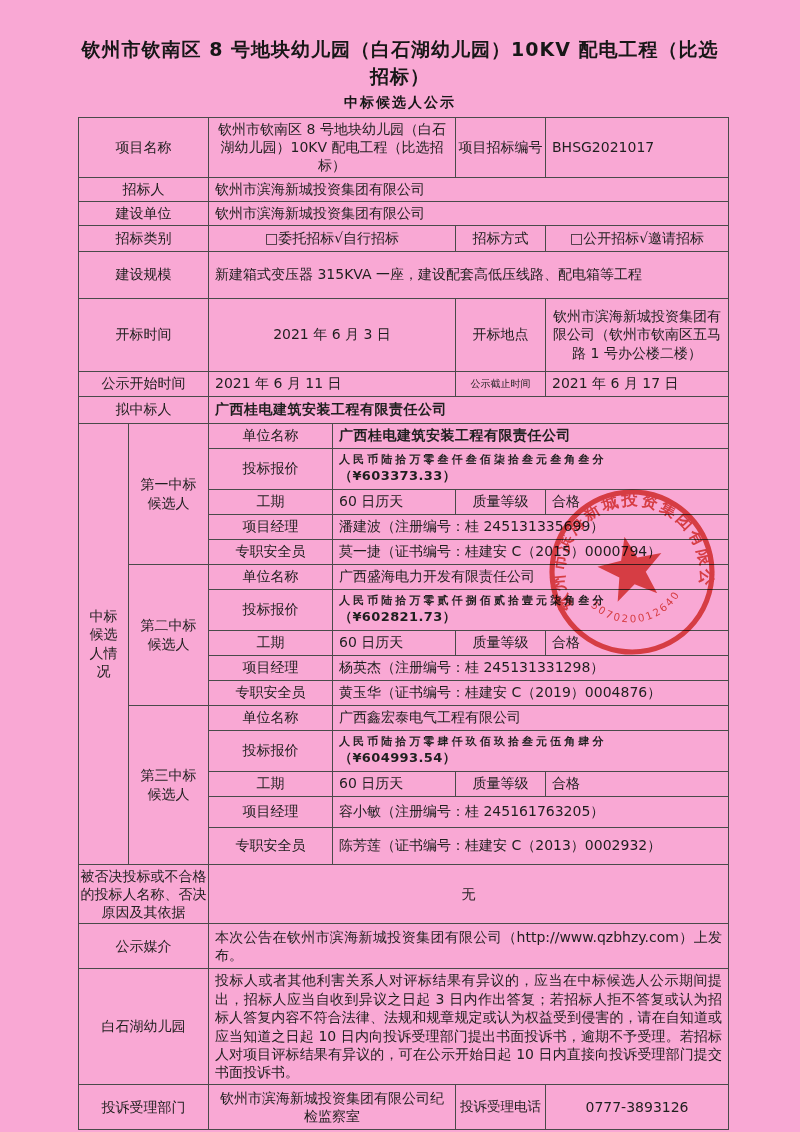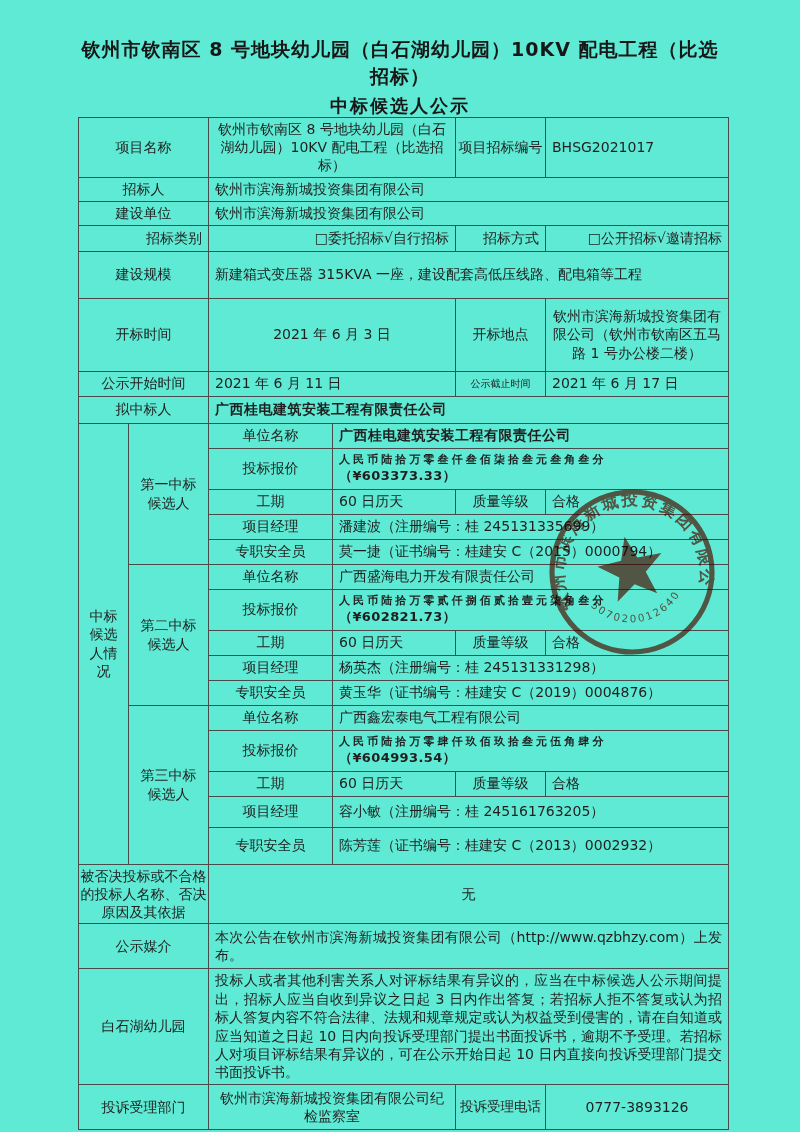--- a/index.html
+++ b/index.html
@@ -3,48 +3,48 @@
 <meta charset="utf-8">
 <style>
   html,body{margin:0;padding:0;}
   body{
     width:800px;height:1132px;
     background:#fbfbfa;
     font-family:"DejaVu Sans","Liberation Sans",sans-serif;
     color:#1f1f1f;
     -webkit-font-smoothing:antialiased;
   }
-  .sheet{position:relative;width:800px;height:1132px;overflow:hidden;background:#5eead4;}
+  .sheet{position:relative;width:800px;height:1132px;overflow:hidden;background:#f9a8d4;}
   .doc-title{
     width:648px;margin:36px auto 4px auto;text-align:center;
     font-weight:bold;font-size:19px;line-height:1.42;letter-spacing:1px;color:#171717;
   }
   .doc-subtitle{
-    text-align:center;font-weight:bold;font-size:18px;letter-spacing:2px;
+    text-align:center;font-weight:bold;font-size:14px;letter-spacing:2px;
     margin:2px 0 6px 0;color:#171717;
   }
   table.main{
     position:absolute;left:78px;top:117px;width:650px;
     border-collapse:collapse;table-layout:fixed;
   }
   table.main td{
     border:1px solid #4a4a4a;
     font-size:14px;line-height:1.3;
     padding:2px 6px;vertical-align:middle;
     overflow:hidden;word-break:break-all;
   }
   td.lbl{text-align:center;padding:2px 2px;}
   td.ctr{text-align:center;}
   td.bigval{font-weight:bold;font-size:15.5px;letter-spacing:0.5px;}
   .price-words{font-weight:bold;font-size:11px;letter-spacing:0.28em;line-height:1.35;}
   .price-fig{font-weight:bold;font-size:13px;letter-spacing:0.03em;}
   td.topal{vertical-align:top;padding-top:4px;}
   .para{font-size:14px;line-height:1.32;text-align:justify;}
   
-  tr.h50 td{height:46px;} tr.h23 td{height:19px;} tr.h25 td{height:21px;text-align:right;}
+  tr.h50 td{height:46px;} tr.h23 td{height:19px;} tr.h25 td{height:21px;}
   tr.h46 td{height:42px;} tr.h72 td{height:68px;} tr.h24 td{height:20px;}
   tr.h26 td{height:22px;} tr.h40 td{height:36px;} tr.h30 td{height:26px;}
   tr.h36 td{height:32px;} tr.h54 td{height:50px;} tr.h44 td{height:40px;}
   tr.h104 td{height:100px;}
   
   .seal{
     position:absolute;left:546px;top:486px;width:172px;height:172px;
     transform:rotate(-12deg);
     opacity:0.82;pointer-events:none;
     mix-blend-mode:multiply;

